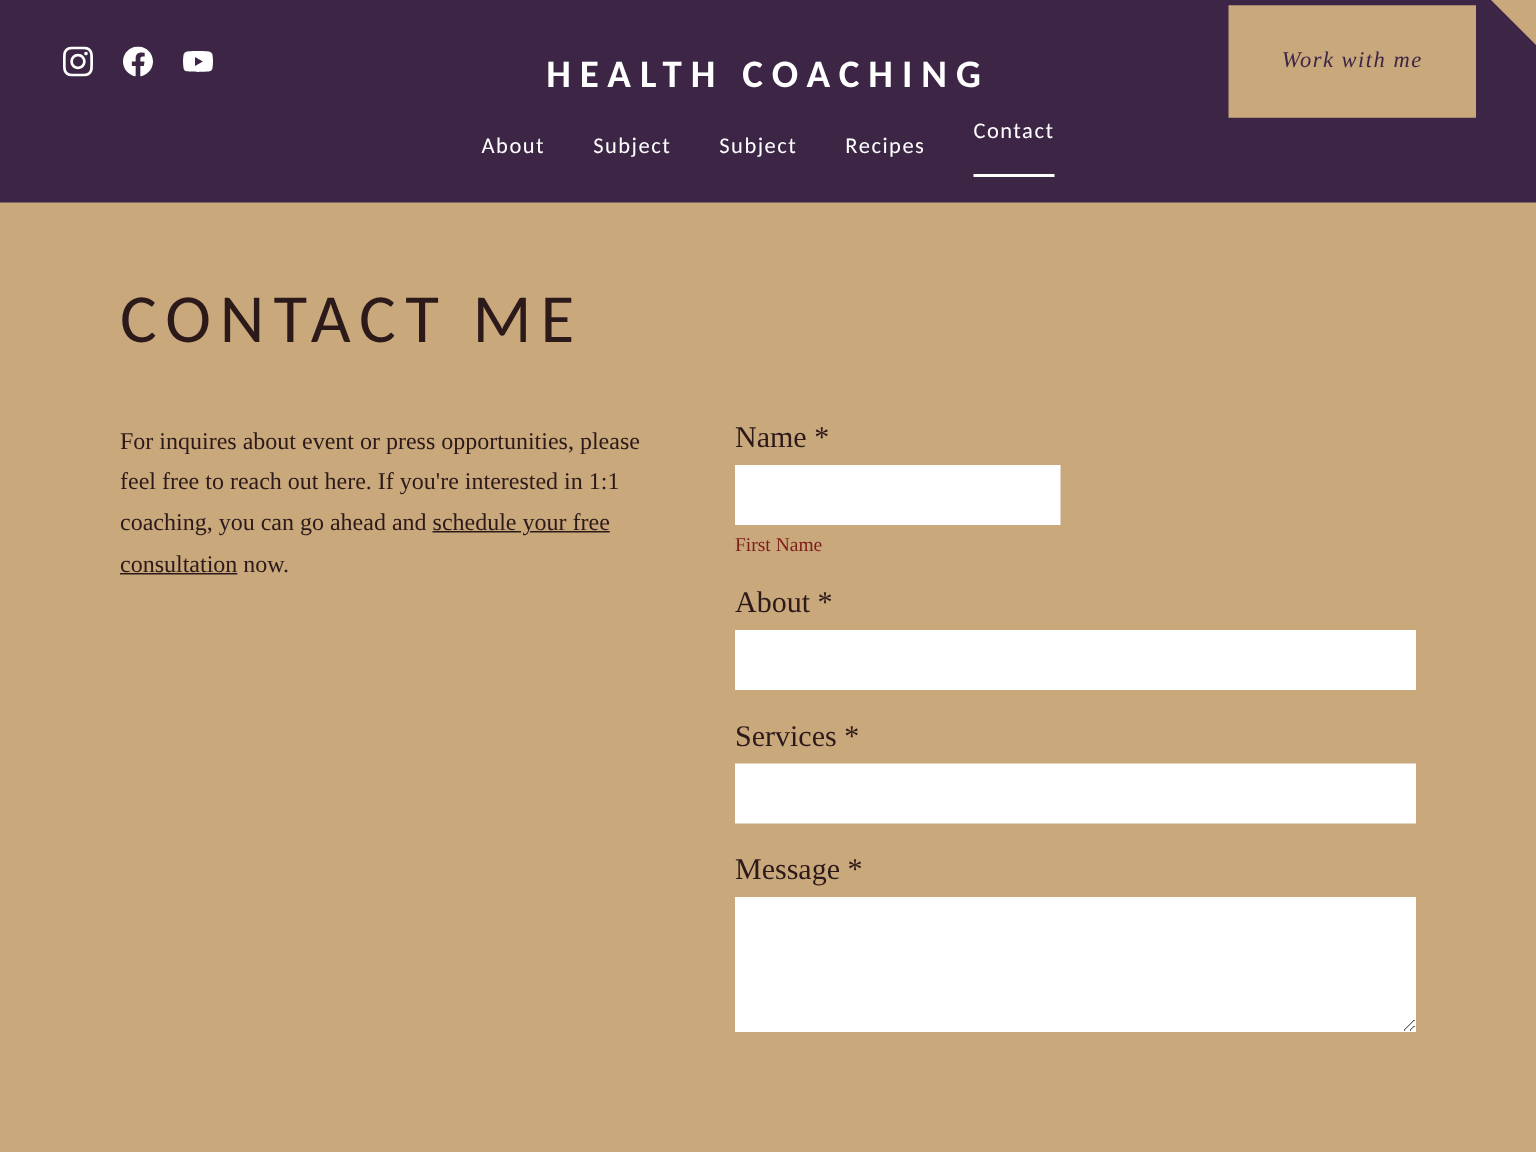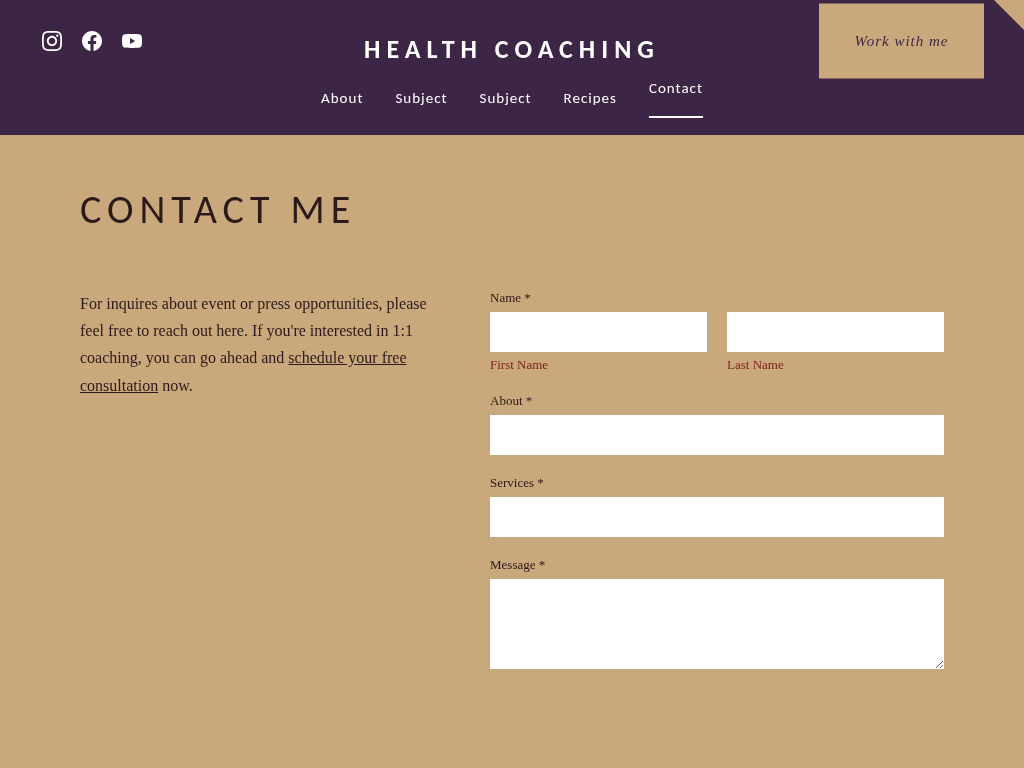--- a/index.html
+++ b/index.html
@@ -123,25 +123,25 @@
 
     
     .main-content {
       background-color: #c9a87c;
       padding: 50px 80px 60px 80px;
       min-height: 633px;
     }
 
     .page-title {
       font-family: 'Gill Sans', Calibri, sans-serif;
-      font-size: 40px;
+      font-size: 46px;
       letter-spacing: 6px;
       text-transform: uppercase;
       color: #2c1a1a;
-      margin-bottom: 56px;
+      margin-bottom: 40px;
       font-weight: normal;
     }
 
     .content-grid {
       display: grid;
       grid-template-columns: 350px 1fr;
       gap: 60px;
     }
 
     .description-text {
@@ -199,21 +199,21 @@
       resize: vertical;
     }
 
     .form-group {
       display: flex;
       flex-direction: column;
     }
 
     .form-group-label {
       font-family: Georgia, serif;
-      font-size: 13px;
+      font-size: 20px;
       color: #2c1a1a;
       margin-bottom: 6px;
     }
   </style>
 </head>
 <body>
 
 <div class="header">
   <div class="corner-decoration"></div>
   <div class="header-top">
@@ -264,24 +264,20 @@
 
     <form class="contact-form">
 
       <div class="form-group">
         <label class="form-group-label">Name *</label>
         <div class="name-row">
           <div class="form-field">
             <input type="text" style="">
             <span class="sub-label">First Name</span>
           </div>
-          <div class="form-field">
-            <input type="text" style="">
-            <span class="sub-label">Last Name</span>
-          </div>
         </div>
       </div>
 
       <div class="form-group">
         <label class="form-group-label">About *</label>
         <input type="email" style="">
       </div>
 
       <div class="form-group">
         <label class="form-group-label">Services *</label>

